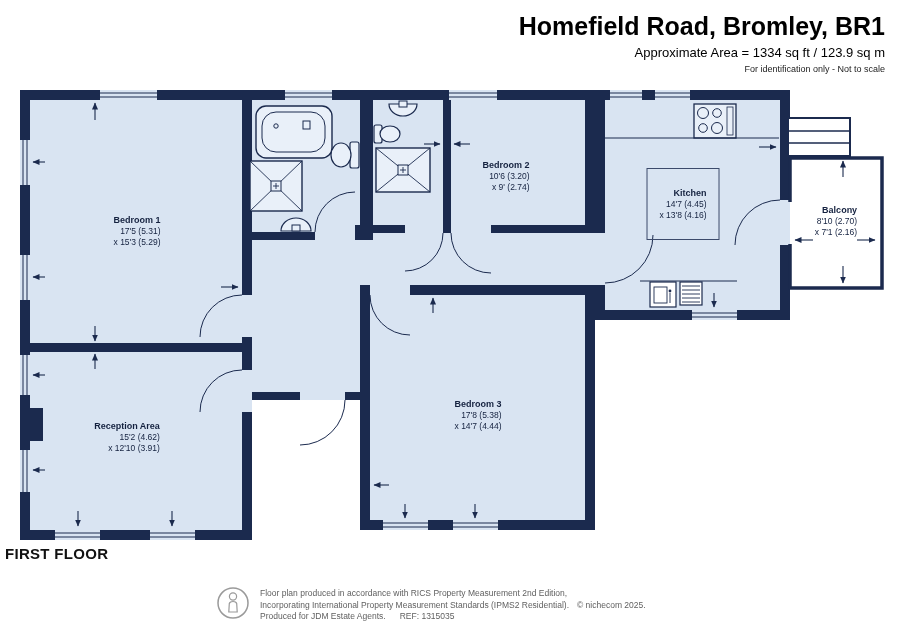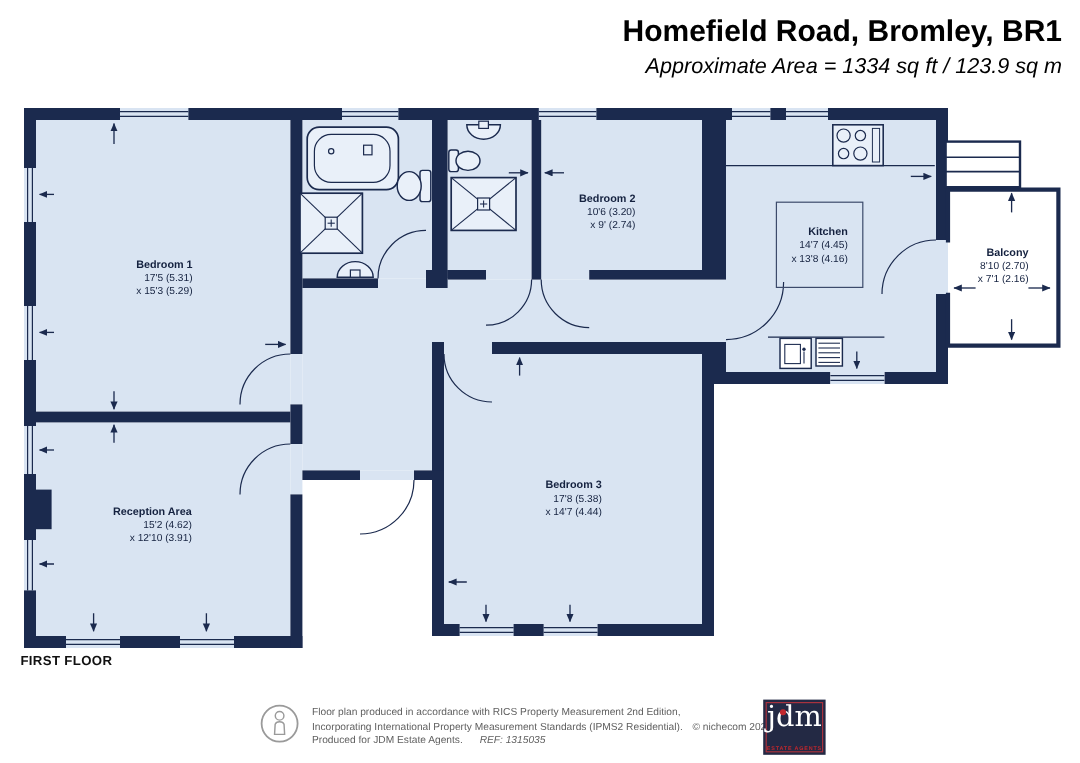--- a/index.html
+++ b/index.html
@@ -3,36 +3,36 @@
 <meta charset="utf-8">
 <style>
   html,body{margin:0;padding:0;background:#fff;}
   body{width:900px;height:636px;position:relative;overflow:hidden;
        font-family:"Liberation Sans",sans-serif;}
   .stage{position:absolute;inset:0;}
   svg.plan{position:absolute;left:0;top:0;z-index:1;}
   
   .hdr{position:absolute;top:12px;right:15px;text-align:right;z-index:3;}
   .hdr-title{font-size:25px;font-weight:bold;color:#000;}
-  .hdr-area{font-size:18px;color:#000;margin-top:4px;font-style:italic;}
+  .hdr-area{font-size:13px;color:#000;margin-top:4px;}
   .hdr-note{font-size:9px;color:#222;margin-top:4px;}
   
   .room-label{position:absolute;transform:translate(-50%,-50%);text-align:right;
               color:#14213f;white-space:nowrap;z-index:2;}
   .rname{font-weight:bold;font-size:9px;line-height:11px;}
   .rdim{font-size:8.5px;line-height:10.5px;}
   .boxed{border:1px solid #3c4a6b;padding:19px 12px;}
-  .floor-label{position:absolute;left:17px;top:545px;font-size:11px;font-weight:bold;
+  .floor-label{position:absolute;left:5px;top:545px;font-size:15px;font-weight:bold;
                color:#111;z-index:3;letter-spacing:.3px;}
   
   .footer-icon{position:absolute;left:216px;top:586px;z-index:3;}
   .disclaimer{position:absolute;left:260px;top:588px;font-size:8.5px;line-height:11.5px;
               color:#5f5f5f;z-index:3;}
   .copyright{margin-left:8px;}
-  .ref{margin-left:14px;font-style:italic;}
+  .ref{margin-left:14px;}
   .logo{position:absolute;left:636px;top:583px;width:52px;height:46px;background:#232944;z-index:3;}
   .logo-inner{position:absolute;inset:2px;border:1px solid #a8323e;}
   .jdm-text{position:absolute;left:0;right:0;top:1px;text-align:center;color:#fff;
             font-family:"DejaVu Serif",serif;font-size:24px;line-height:26px;}
   .jdm-dot{position:absolute;left:14px;top:8px;width:4.5px;height:4.5px;border-radius:50%;
            background:#c1272d;}
   .jdm-sub{position:absolute;left:0;right:0;bottom:3px;text-align:center;font-size:4.5px;
            color:#c1272d;letter-spacing:.7px;font-weight:bold;}
 </style>
 </head>
@@ -257,20 +257,21 @@
       <line x1="45" y1="162" x2="33" y2="162" marker-end="url(#arr)"></line>
       <line x1="45" y1="277" x2="33" y2="277" marker-end="url(#arr)"></line>
       <line x1="45" y1="375" x2="33" y2="375" marker-end="url(#arr)"></line>
       <line x1="45" y1="470" x2="33" y2="470" marker-end="url(#arr)"></line>
     </g>
   </svg>
 
   <div class="hdr">
     <div class="hdr-title">Homefield Road, Bromley, BR1</div>
     <div class="hdr-area">Approximate Area = 1334 sq ft / 123.9 sq m</div>
+    <div class="hdr-note">For identification only - Not to scale</div>
   </div>
 
   <div class="room-label" style="left:137px;top:231px">
     <div class="rname">Bedroom 1</div>
     <div class="rdim">17'5 (5.31)</div>
     <div class="rdim">x 15'3 (5.29)</div>
   </div>
   <div class="room-label" style="left:127px;top:437px">
     <div class="rname">Reception Area</div>
     <div class="rdim">15'2 (4.62)</div>
@@ -310,20 +311,14 @@
   <div class="disclaimer">
     <div>Floor plan produced in accordance with RICS Property Measurement 2nd Edition,</div>
     <div>
       <span>Incorporating International Property Measurement Standards (IPMS2 Residential).</span><span class="copyright">© nichecom 2025.</span>
     </div>
     <div>
       <span>Produced for JDM Estate Agents.</span><span class="ref">REF: 1315035</span>
     </div>
   </div>
 
-  <div class="logo">
-    <div class="logo-inner"></div>
-    <div class="jdm-text">jdm</div>
-    <div class="jdm-dot"></div>
-    <div class="jdm-sub">ESTATE AGENTS</div>
-  </div>
 
 </div>
 
 </body></html>

